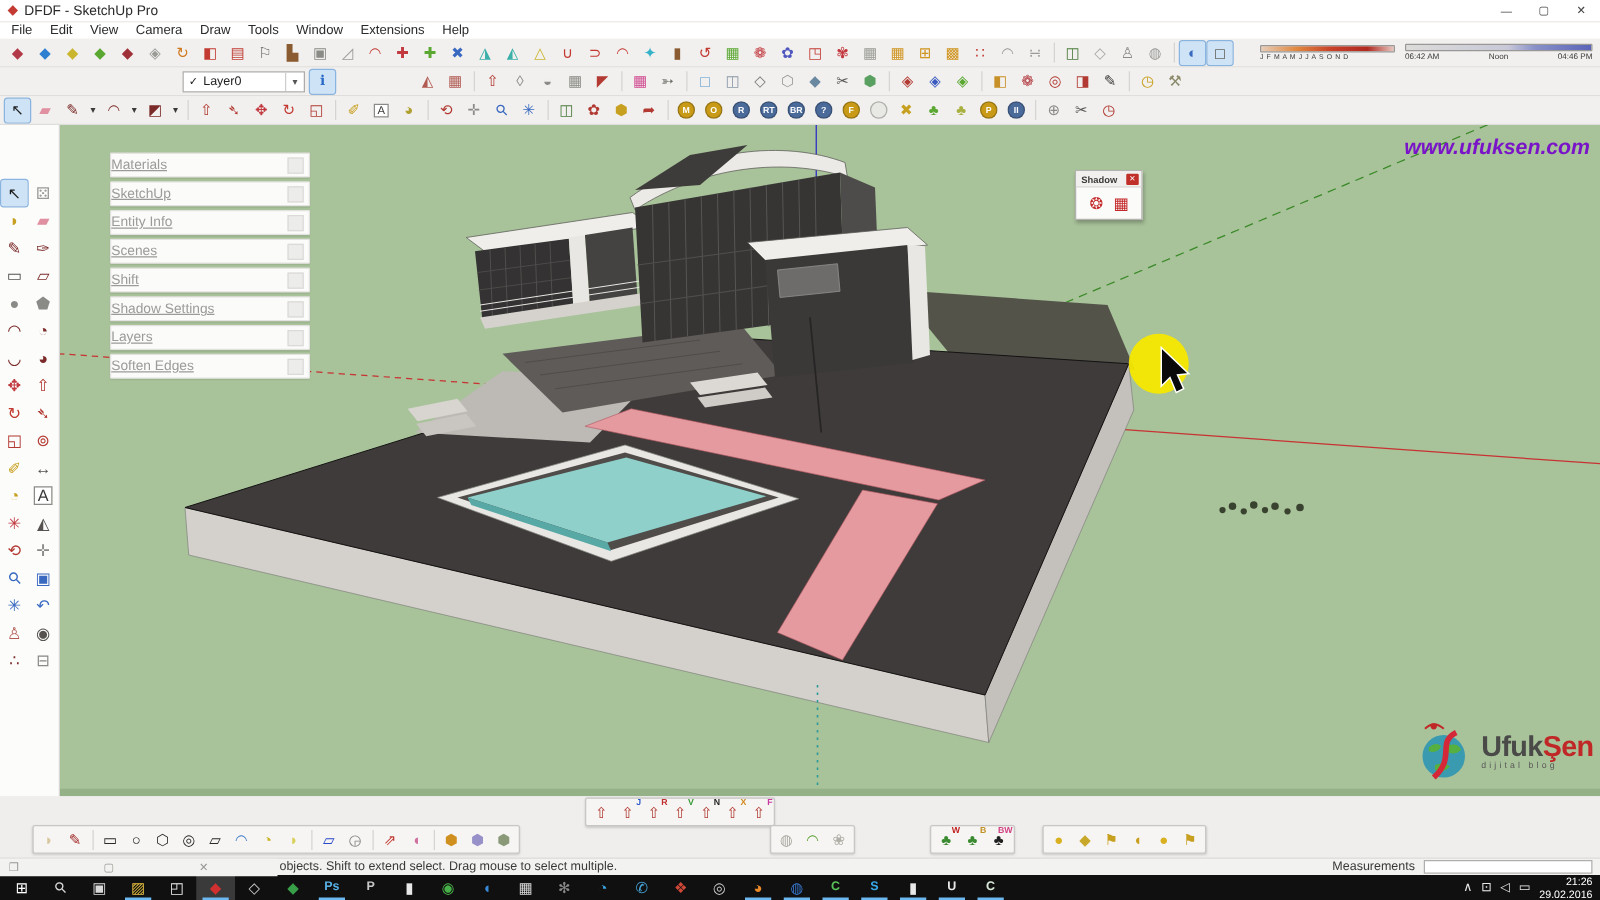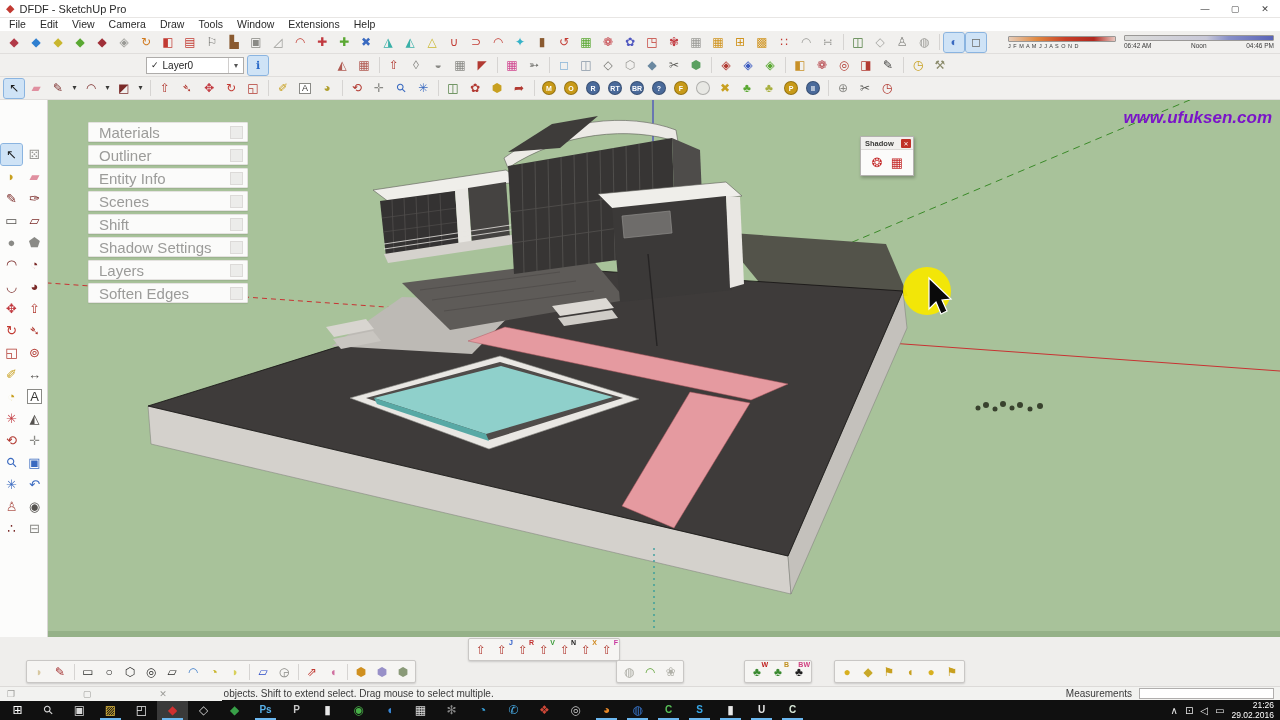--- a/index.html
+++ b/index.html
@@ -55,21 +55,21 @@
   .main{position:absolute;top:100px;left:0;width:1280px;height:537px;}
   .palette{position:absolute;left:0;top:0;width:48px;height:537px;background:#fcfcfb;border-right:1px solid #d8d6d4;display:grid;grid-template-columns:repeat(2,22px);justify-content:center;align-content:start;padding-top:44px;gap:1px;}
   .palette .ticon{width:21px;height:21px;}
   .palette .ticon .g{font-size:13px;}
 
   .viewport{position:absolute;left:48px;top:0;width:1232px;height:537px;background:#a8c29a;overflow:hidden;}
   .viewport svg.scene{position:absolute;inset:0;}
 
   .panels{position:absolute;left:40px;top:22px;width:160px;display:flex;flex-direction:column;gap:3px;}
   .panel{height:20px;background:#fbfbfa;border:1px solid #e4e2e0;border-radius:1px;display:flex;align-items:center;box-shadow:0 1px 1px rgba(0,0,0,.08);}
-  .plabel{font-size:15px;color:#9b9b99;padding-left:10px;flex:1;}
+  .plabel{font-size:11px;color:#9b9b99;flex:1;text-decoration:underline;}
   .pbtn{width:13px;height:13px;background:#ececea;border:1px solid #dcdad8;margin-right:4px;}
 
   .skatter{position:absolute;left:812px;top:36px;width:54px;background:#fbfbfa;border:1px solid #b4b2b0;box-shadow:1px 2px 3px rgba(0,0,0,.25);}
   .sk-title{height:13px;background:#f1f0ee;display:flex;align-items:center;padding:0 2px 0 4px;border-bottom:1px solid #dcdad8;}
   .sk-title .sk-name{font-size:7.5px;font-weight:bold;color:#3a3a38;flex:1;}
   .sk-close{width:10px;height:9px;background:#c03028;color:#fff;font-size:6px;display:flex;align-items:center;justify-content:center;border-radius:1px;}
   .sk-body{height:25px;display:flex;align-items:center;justify-content:center;gap:4px;}
   .sk-body .ticon{width:16px;height:16px;}
   .sk-body .g{font-size:13px;}
 
@@ -758,21 +758,21 @@
         <path d="M929,278 l0,31 l7,-7 l5,12 l6,-3 l-5,-11 l9,-1 Z" fill="#0a0a0a" stroke="#ffffff" stroke-width="1.2"></path>
       </svg>
 
       <div class="panels">
 
       <div class="panel">
             <span class="plabel">Materials</span>
             <span class="pbtn"></span>
           </div>
           <div class="panel">
-            <span class="plabel">Outliner</span>
+            <span class="plabel">SketchUp</span>
             <span class="pbtn"></span>
           </div>
           <div class="panel">
             <span class="plabel">Entity Info</span>
             <span class="pbtn"></span>
           </div>
           <div class="panel">
             <span class="plabel">Scenes</span>
             <span class="pbtn"></span>
           </div>
@@ -805,20 +805,37 @@
               <span class="g" style="color: rgb(196, 40, 40);">❂</span>
             </span>
             <span class="ticon">
               <span class="g" style="color: rgb(196, 40, 40);">▦</span>
             </span>
           </div>
       </div>
 
       <div class="url">www.ufuksen.com</div>
 
+      <div class="logo">
+        <svg width="44" height="52" viewBox="0 0 44 52" xmlns="http://www.w3.org/2000/svg">
+          <circle cx="12" cy="7" r="2.5" fill="#c02828"></circle>
+          <path d="M5,9 Q12,2 20,9" stroke="#c02828" stroke-width="1.6" fill="none"></path>
+          <circle cx="20" cy="31" r="17" fill="#3a9ab0"></circle>
+          <path d="M8,24 q6,-5 10,-1 q-3,6 -10,4 Z" fill="#56b040"></path>
+          <path d="M24,22 q8,-2 10,4 q-6,5 -12,1 Z" fill="#56b040"></path>
+          <path d="M13,38 q7,-3 12,1 q-5,6 -12,3 Z" fill="#56b040"></path>
+          <path d="M30,12 C14,20 30,32 12,48" stroke="#d42838" stroke-width="4.5" fill="none"></path>
+        </svg>
+        <div class="logo-text">
+          <div>
+            <span class="l1">Ufuk</span><span class="l2">Şen</span>
+          </div>
+          <div class="lsub">dijital blog</div>
+        </div>
+      </div>
     </div>
   </div>
 
   <div class="bottom">
     <div class="fbar bar-raise">
 
     <span class="ticon">
           <span class="g" style="color: rgb(178, 58, 50);">⇧</span>
         </span>
         <span class="ticon">

